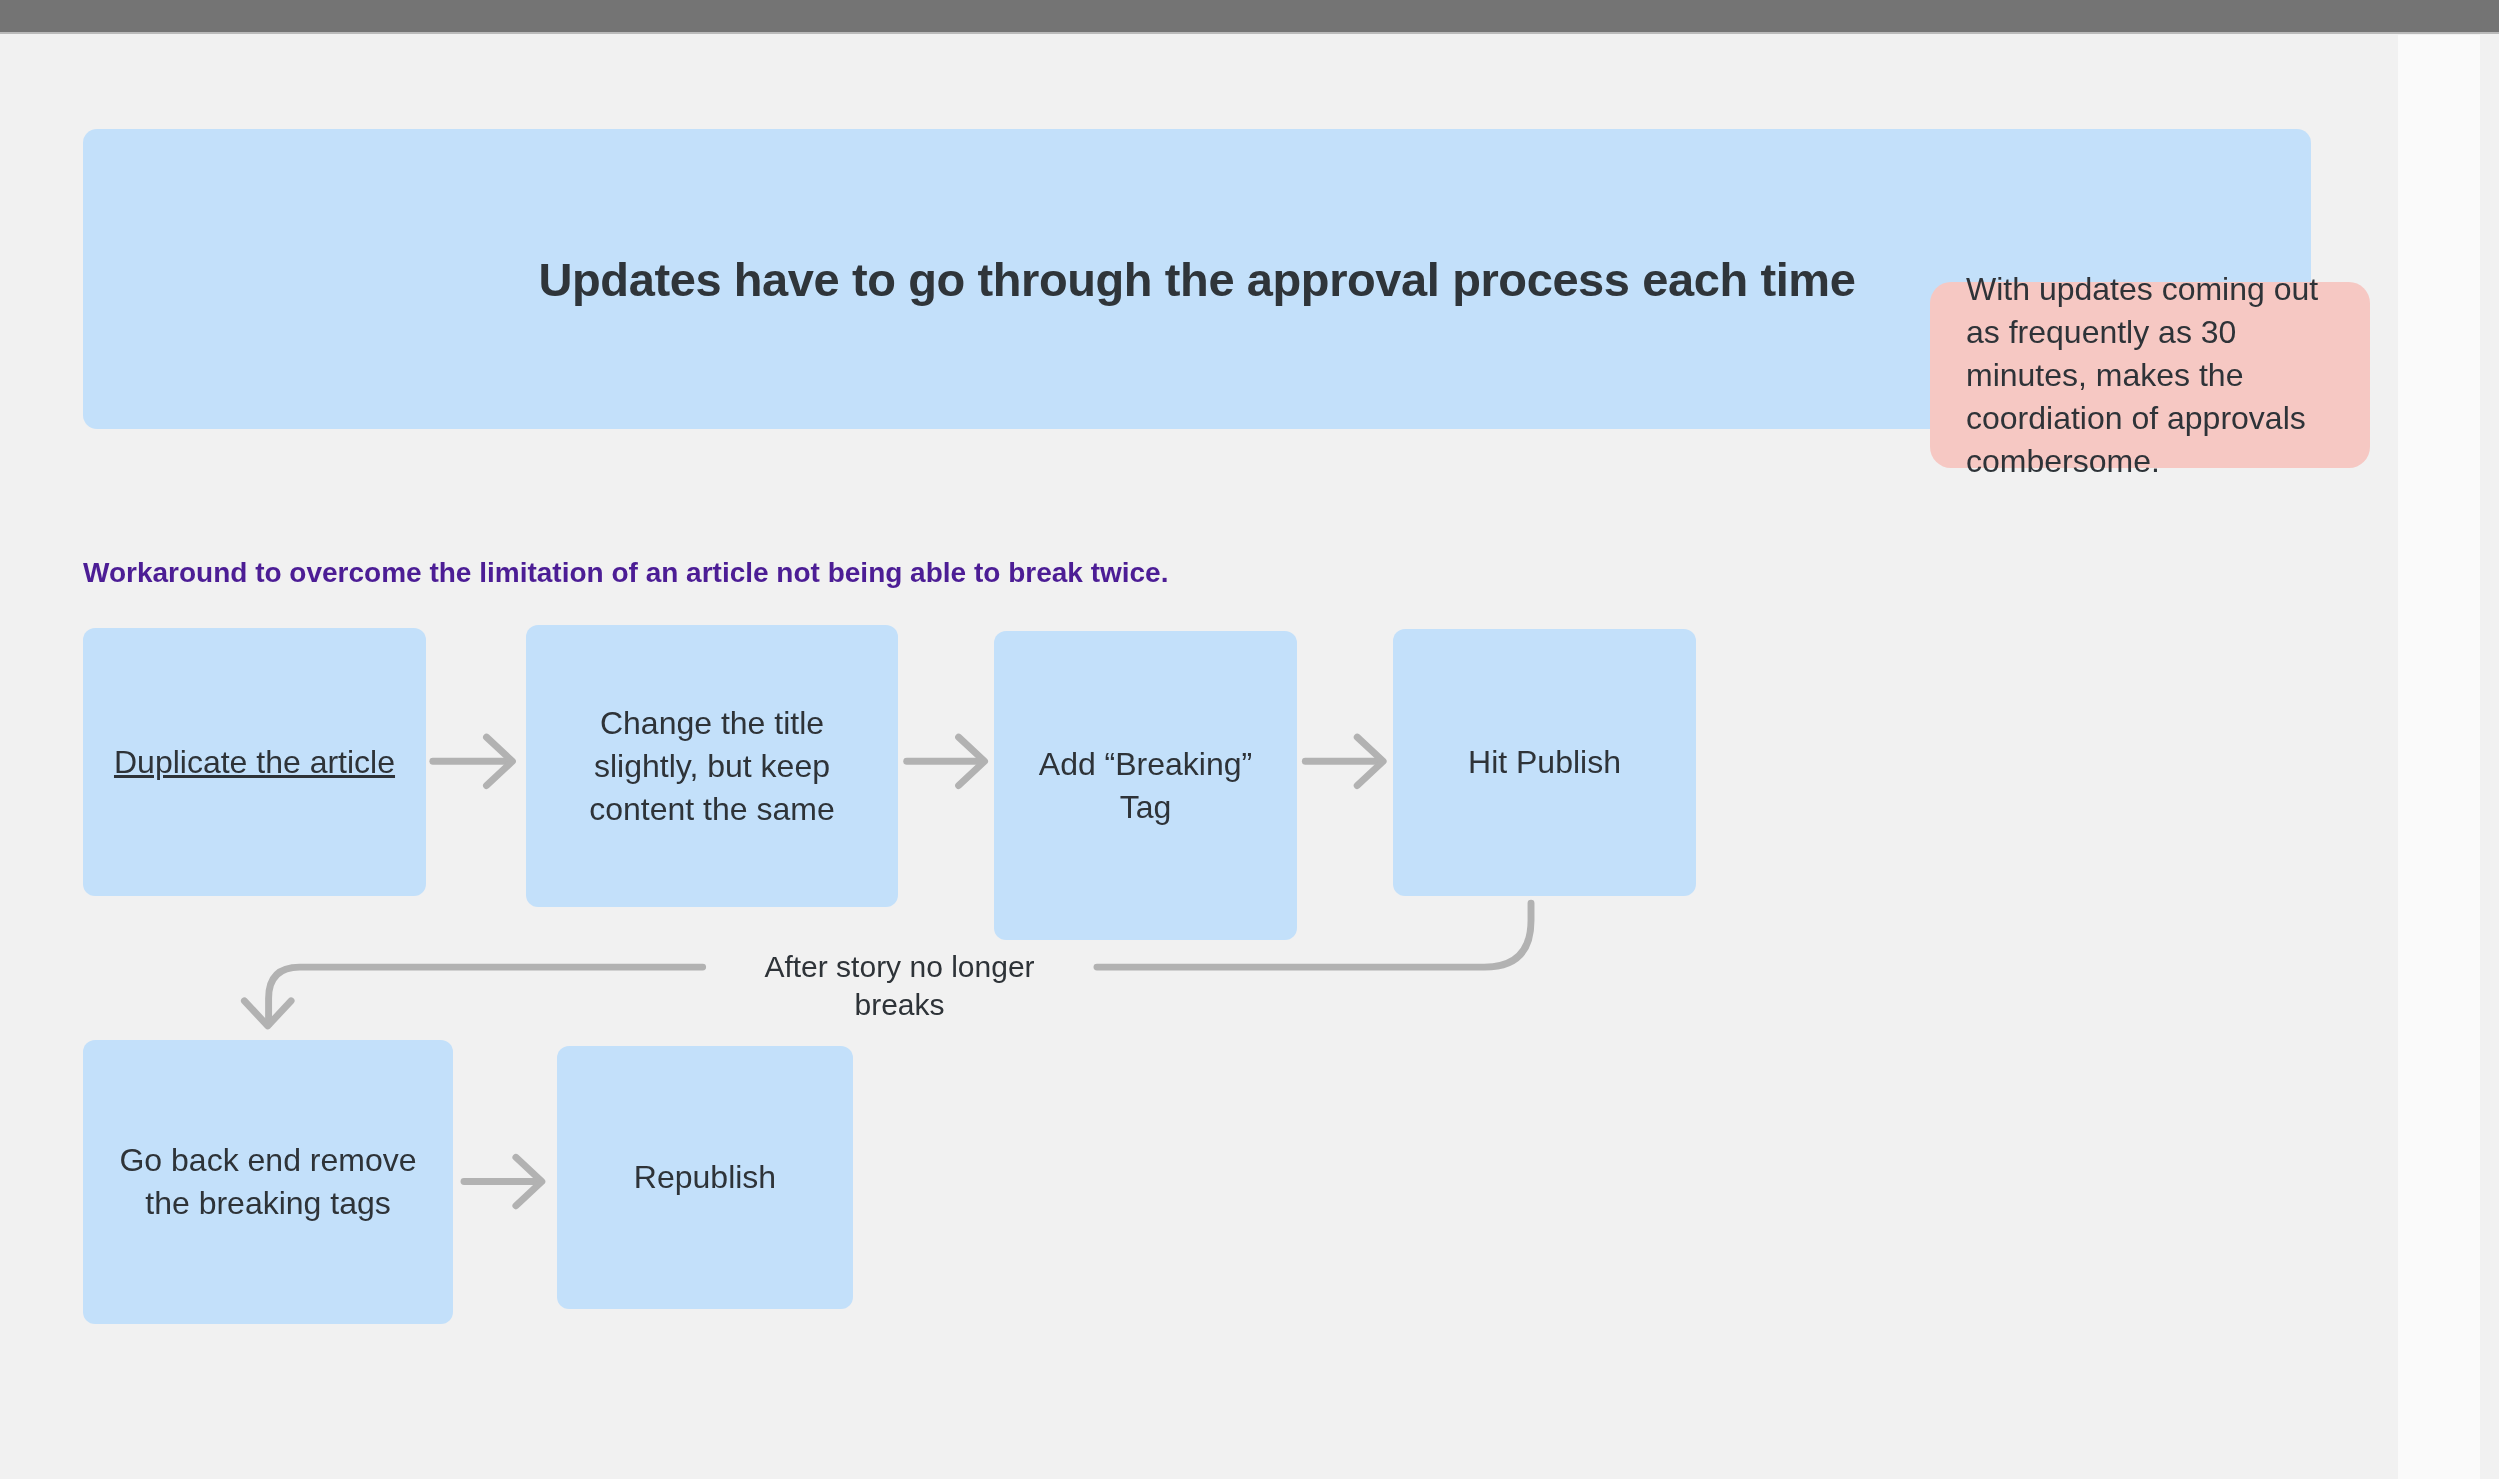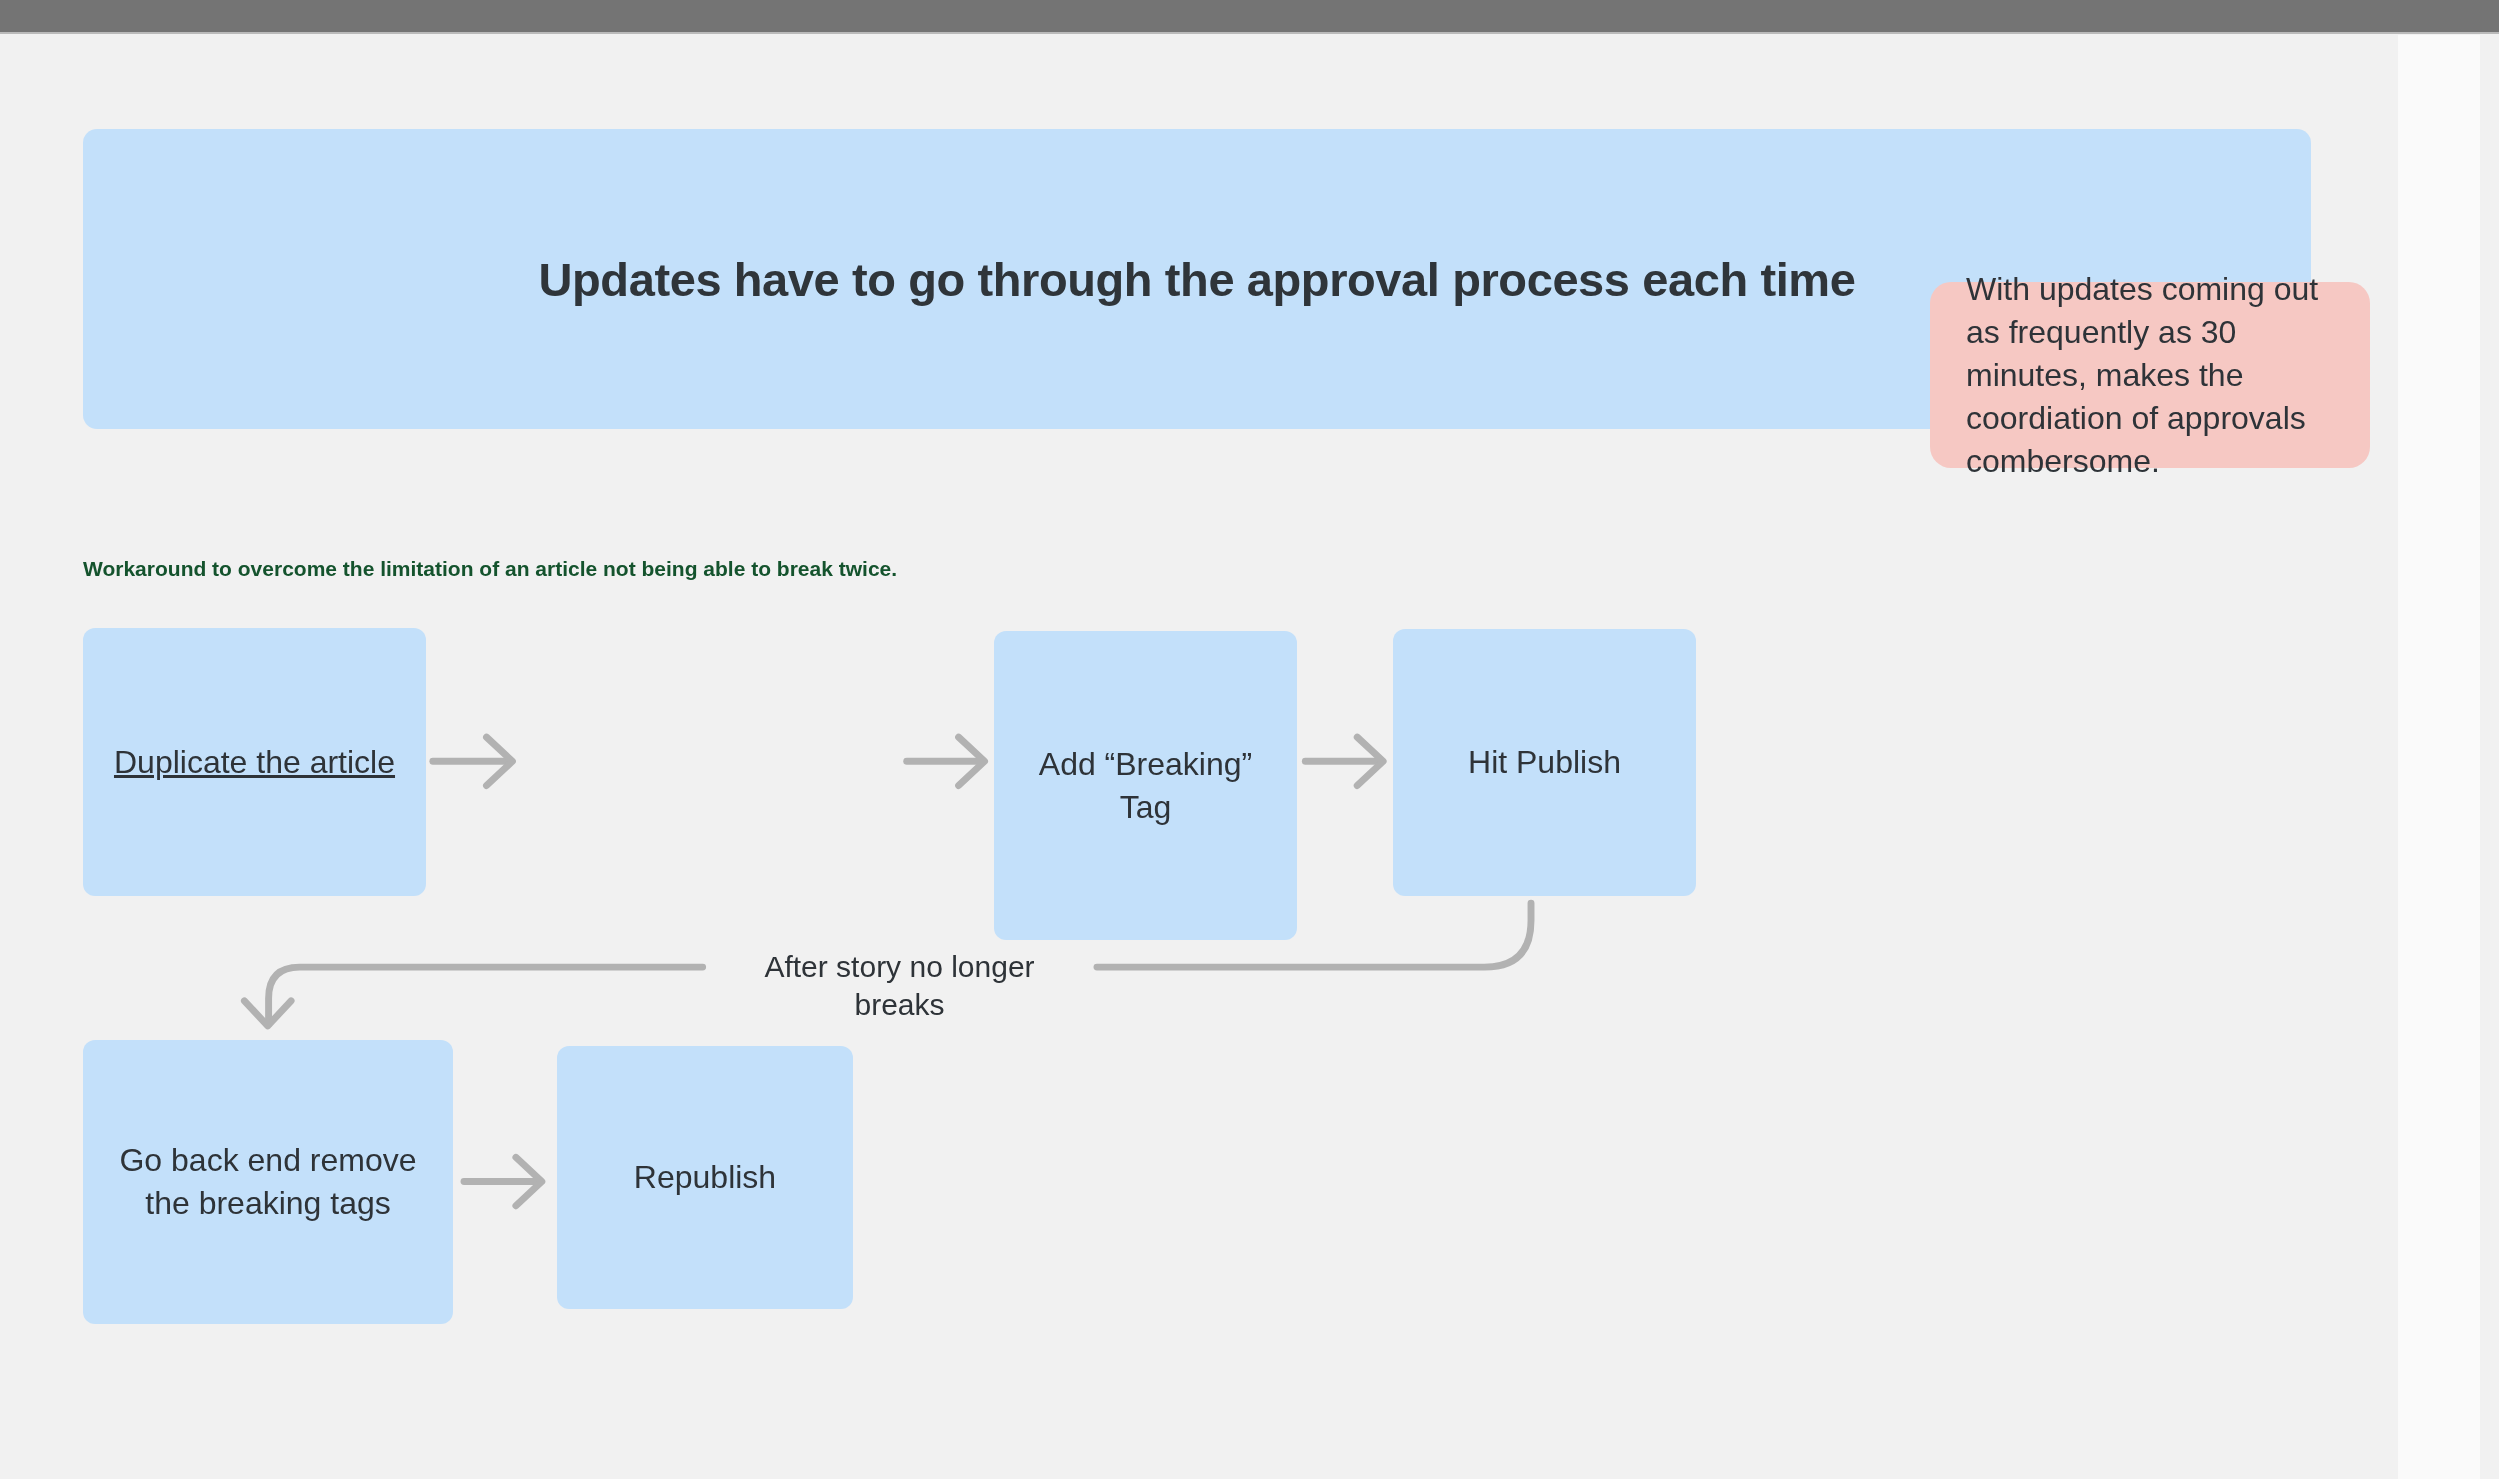--- a/index.html
+++ b/index.html
@@ -63,23 +63,23 @@
   }
   .sticky-text {
     font-size: 32px;
     line-height: 43px;
     color: #2e3338;
   }
   .workaround-heading {
     position: absolute;
     left: 83px; top: 522px;   
     width: 1297px;
-    font-size: 21px;
+    font-size: 28px;
     font-weight: 700;
-    color: #14532d;
+    color: #4c1d95;
     z-index: 1;
   }
   .flow-box {
     position: absolute;
     background: #c3e0fa;
     border-radius: 12px;
     display: flex;
     align-items: center;
     justify-content: center;
     text-align: center;
@@ -128,20 +128,23 @@
 
   <div class="sticky-note">
     <div class="sticky-text">With updates coming out as frequently as 30 minutes, makes the coordiation of approvals combersome.</div>
   </div>
 
   <div class="workaround-heading">Workaround to overcome the limitation of an article not being able to break twice.</div>
 
   <div class="flow-box box-1">
     <span>Duplicate the article</span>
   </div>
+  <div class="flow-box box-2">
+    <span>Change the title slightly, but keep content the same</span>
+  </div>
   <div class="flow-box box-3">
     <span>Add “Breaking” Tag</span>
   </div>
   <div class="flow-box box-4">
     <span>Hit Publish</span>
   </div>
 
   <div class="flow-box box-5">
     <span>Go back end remove the breaking tags</span>
   </div>

